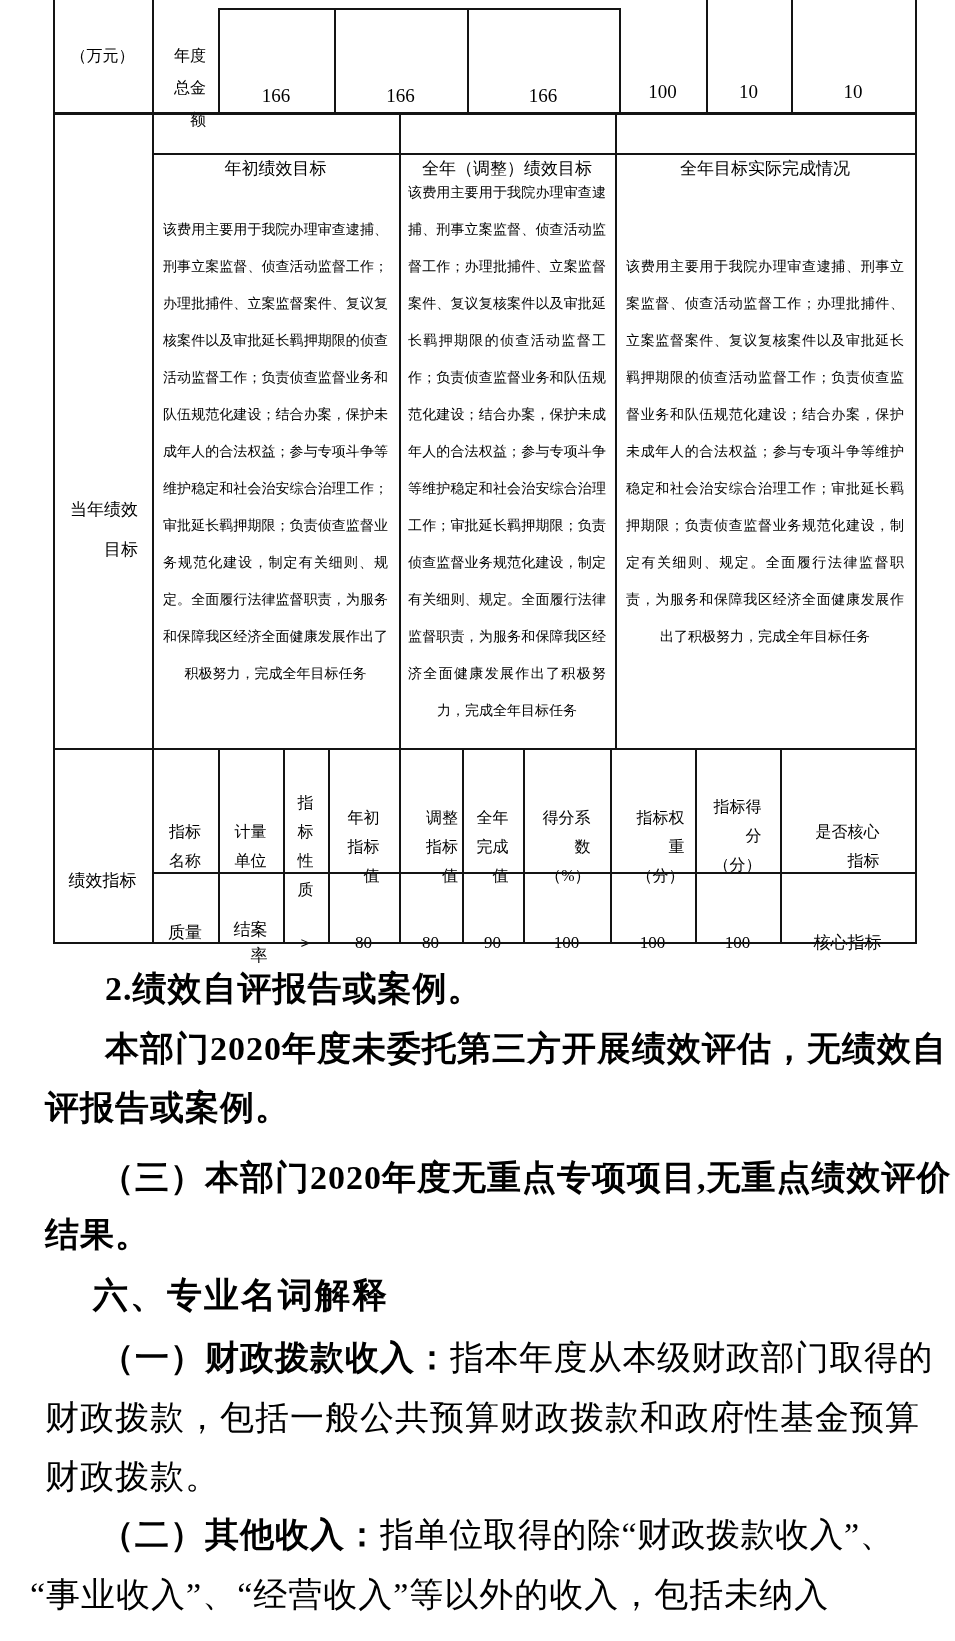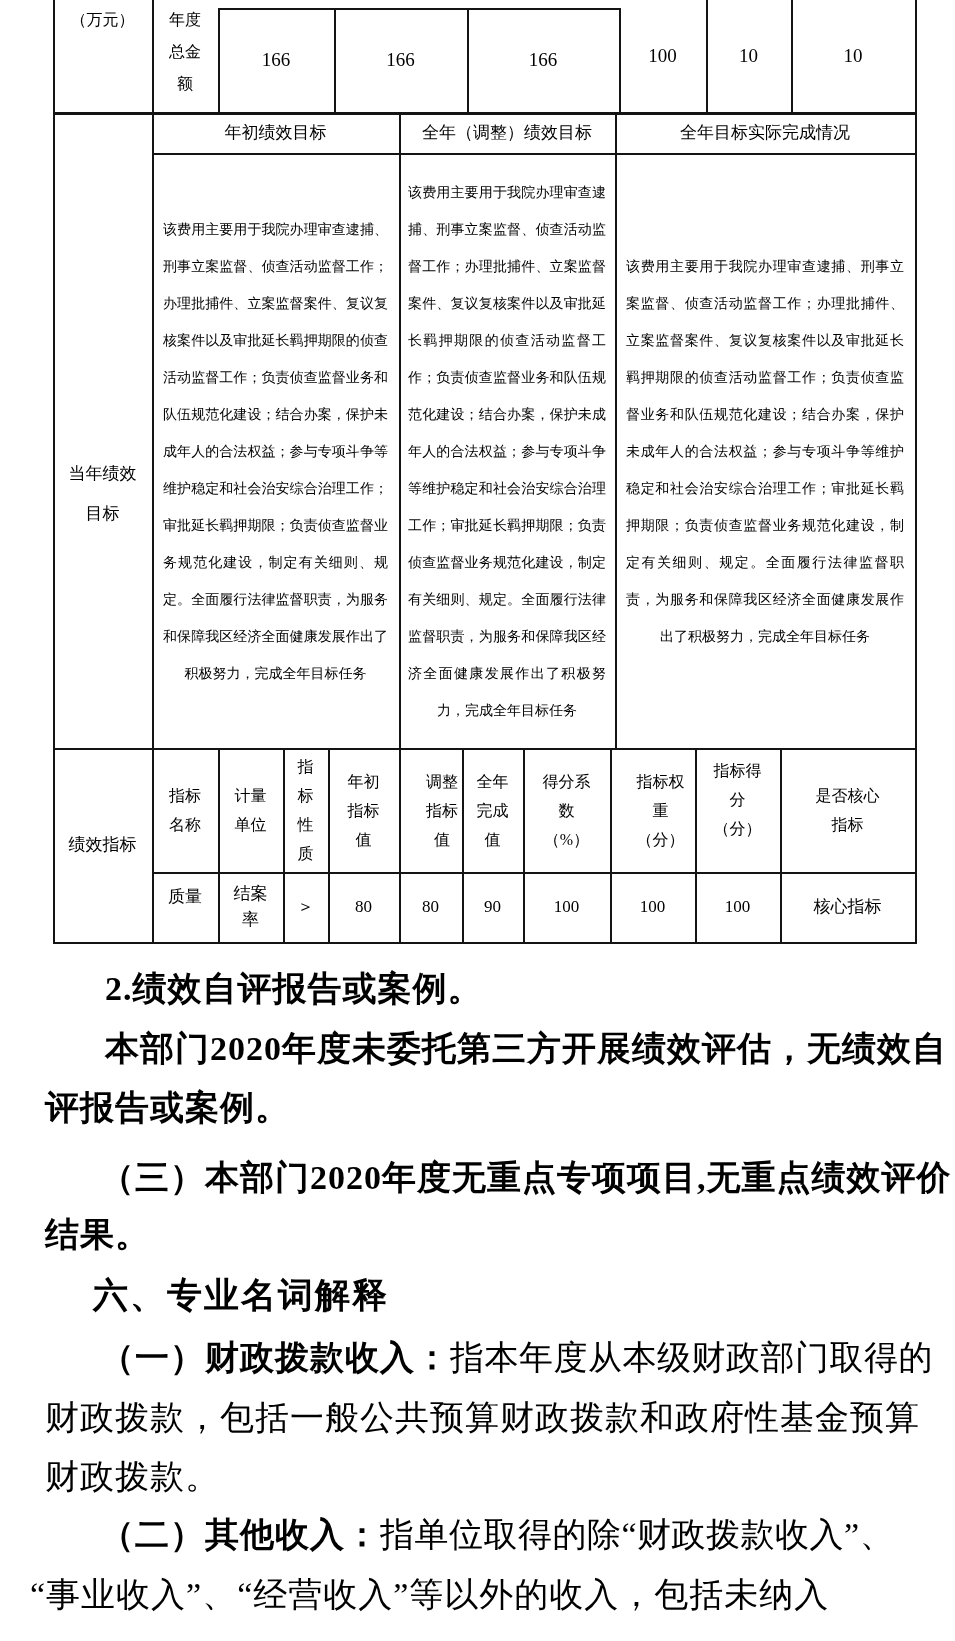--- a/index.html
+++ b/index.html
@@ -8,23 +8,24 @@
     width:955px;height:1641px;
     background:#ffffff;
     font-family:"Liberation Serif","DejaVu Serif",serif;
     color:#000;
     overflow:hidden;
   }
   .line{position:absolute;background:#141414;}
   .cell{
     position:absolute;
     display:flex;align-items:center;justify-content:center;
-    text-align:center;
+    text-align:right;
     font-size:17px;line-height:1.45;
     box-sizing:border-box;
+    margin-top:36px;
   }
   .pre{white-space:pre-line;}
   .num{font-size:19px;}
   .topalign{align-items:flex-start;padding-top:8px;}
   .vstack{line-height:32px;font-size:16px;padding:0 12px;}
   .goal-label{line-height:40px;padding:0 14px;font-size:17px;}
   .textcol{
     position:absolute;display:flex;align-items:center;
     box-sizing:border-box;
   }

